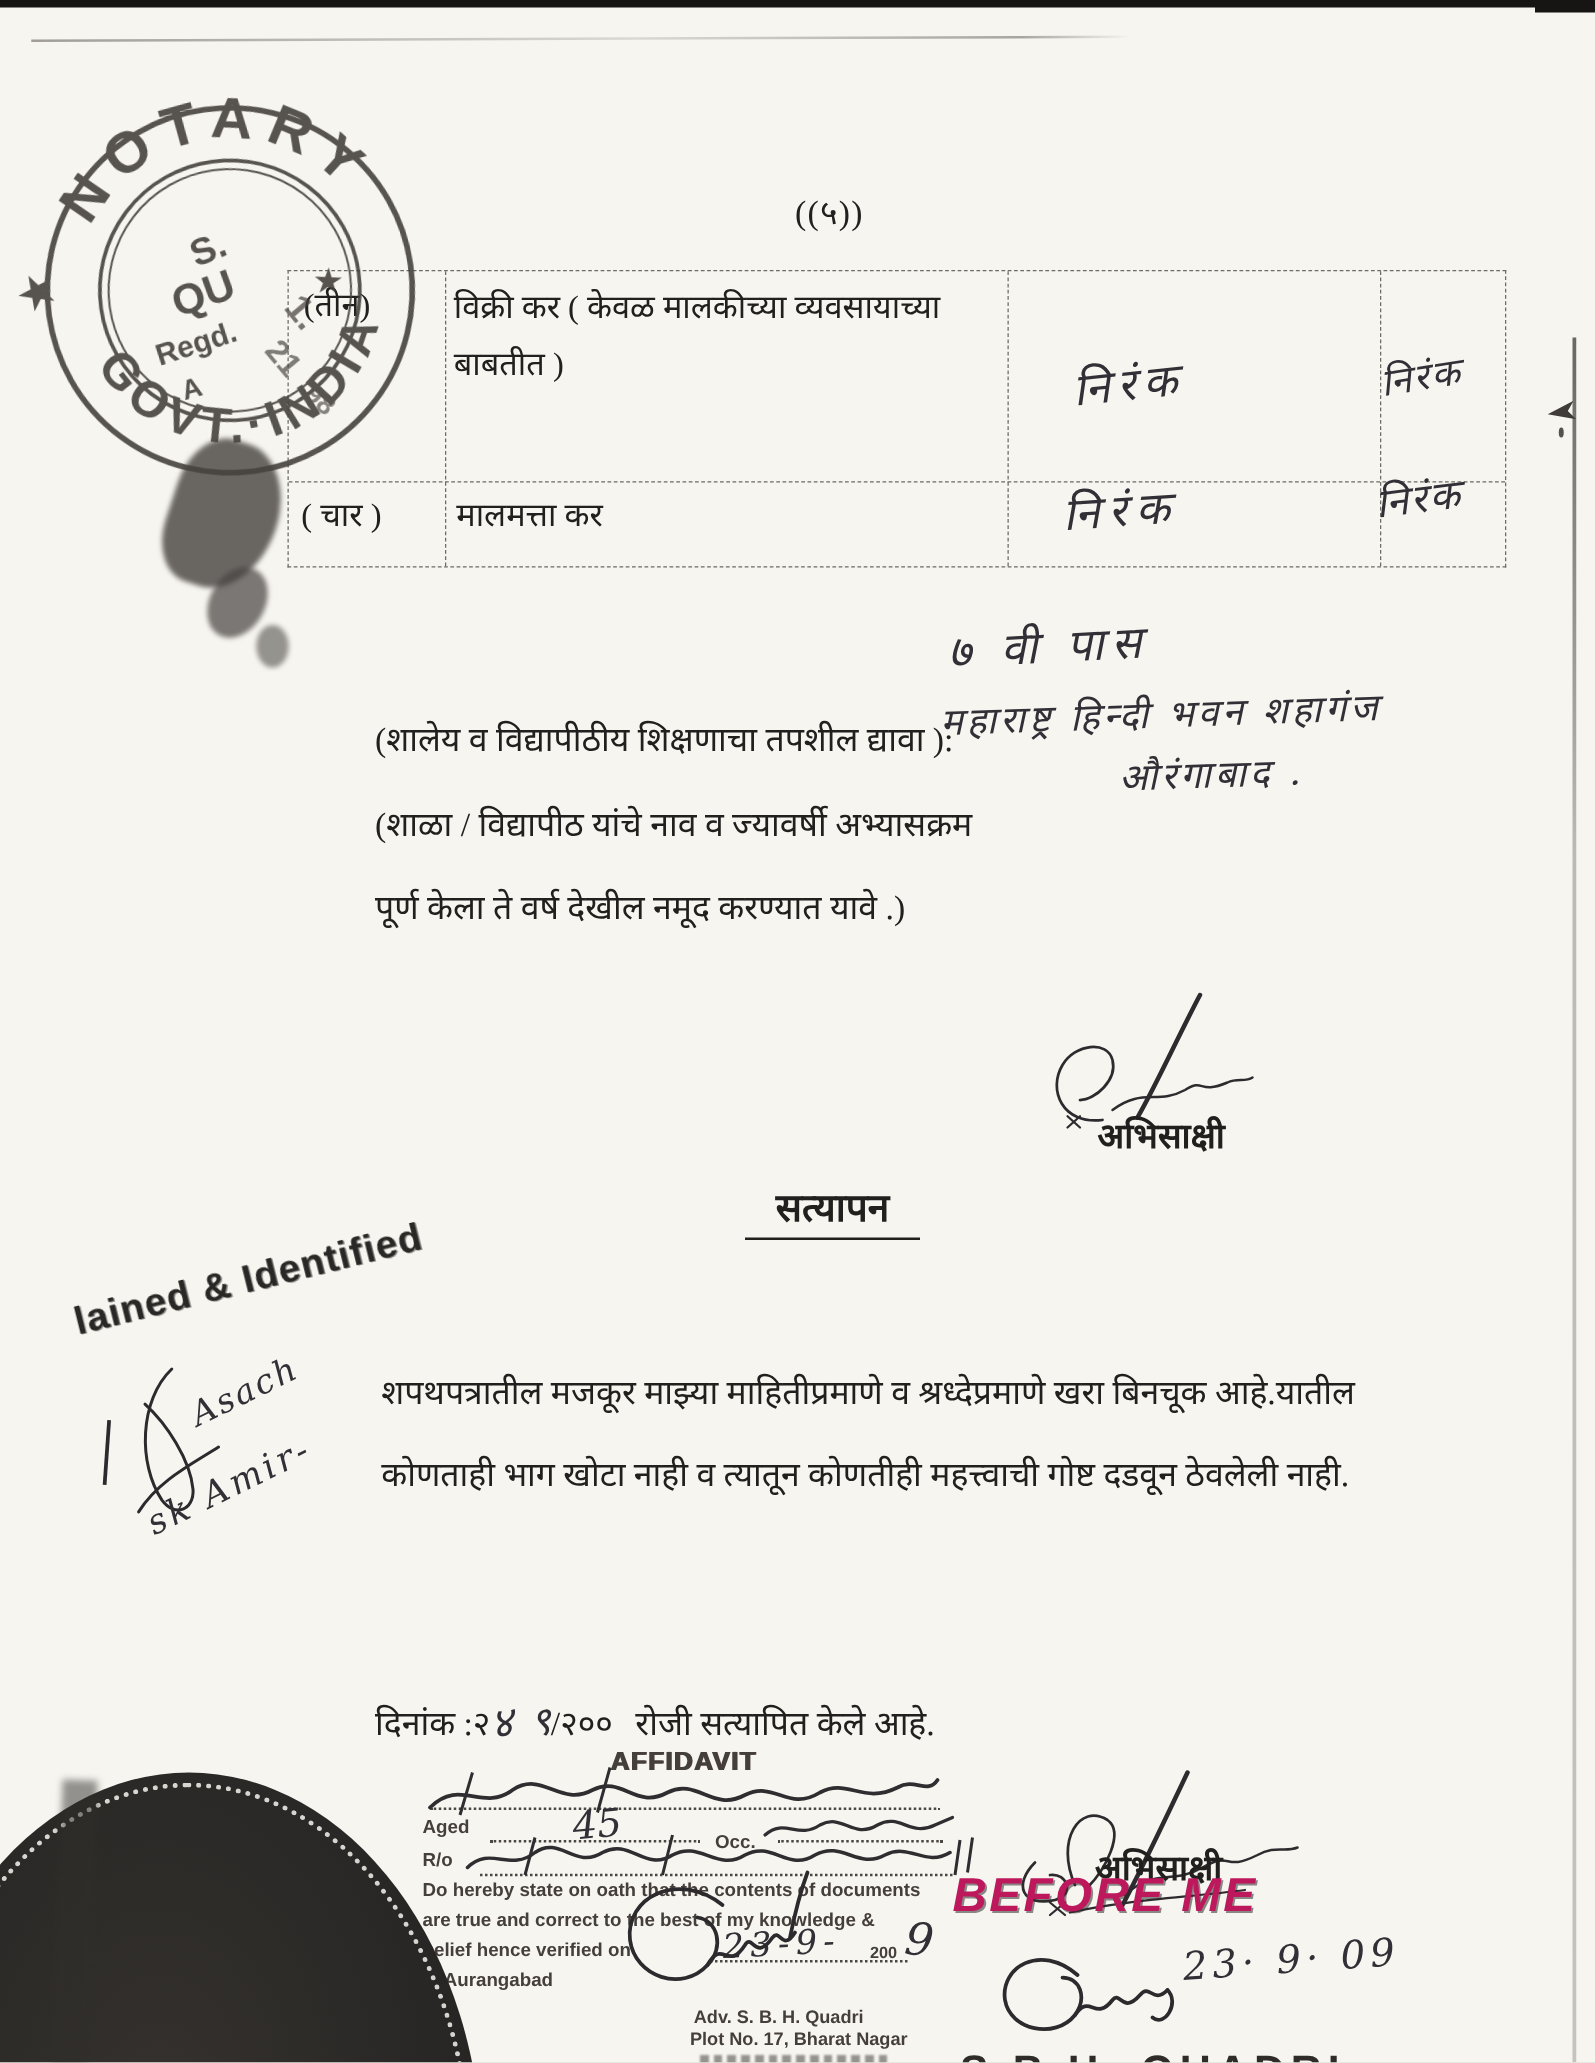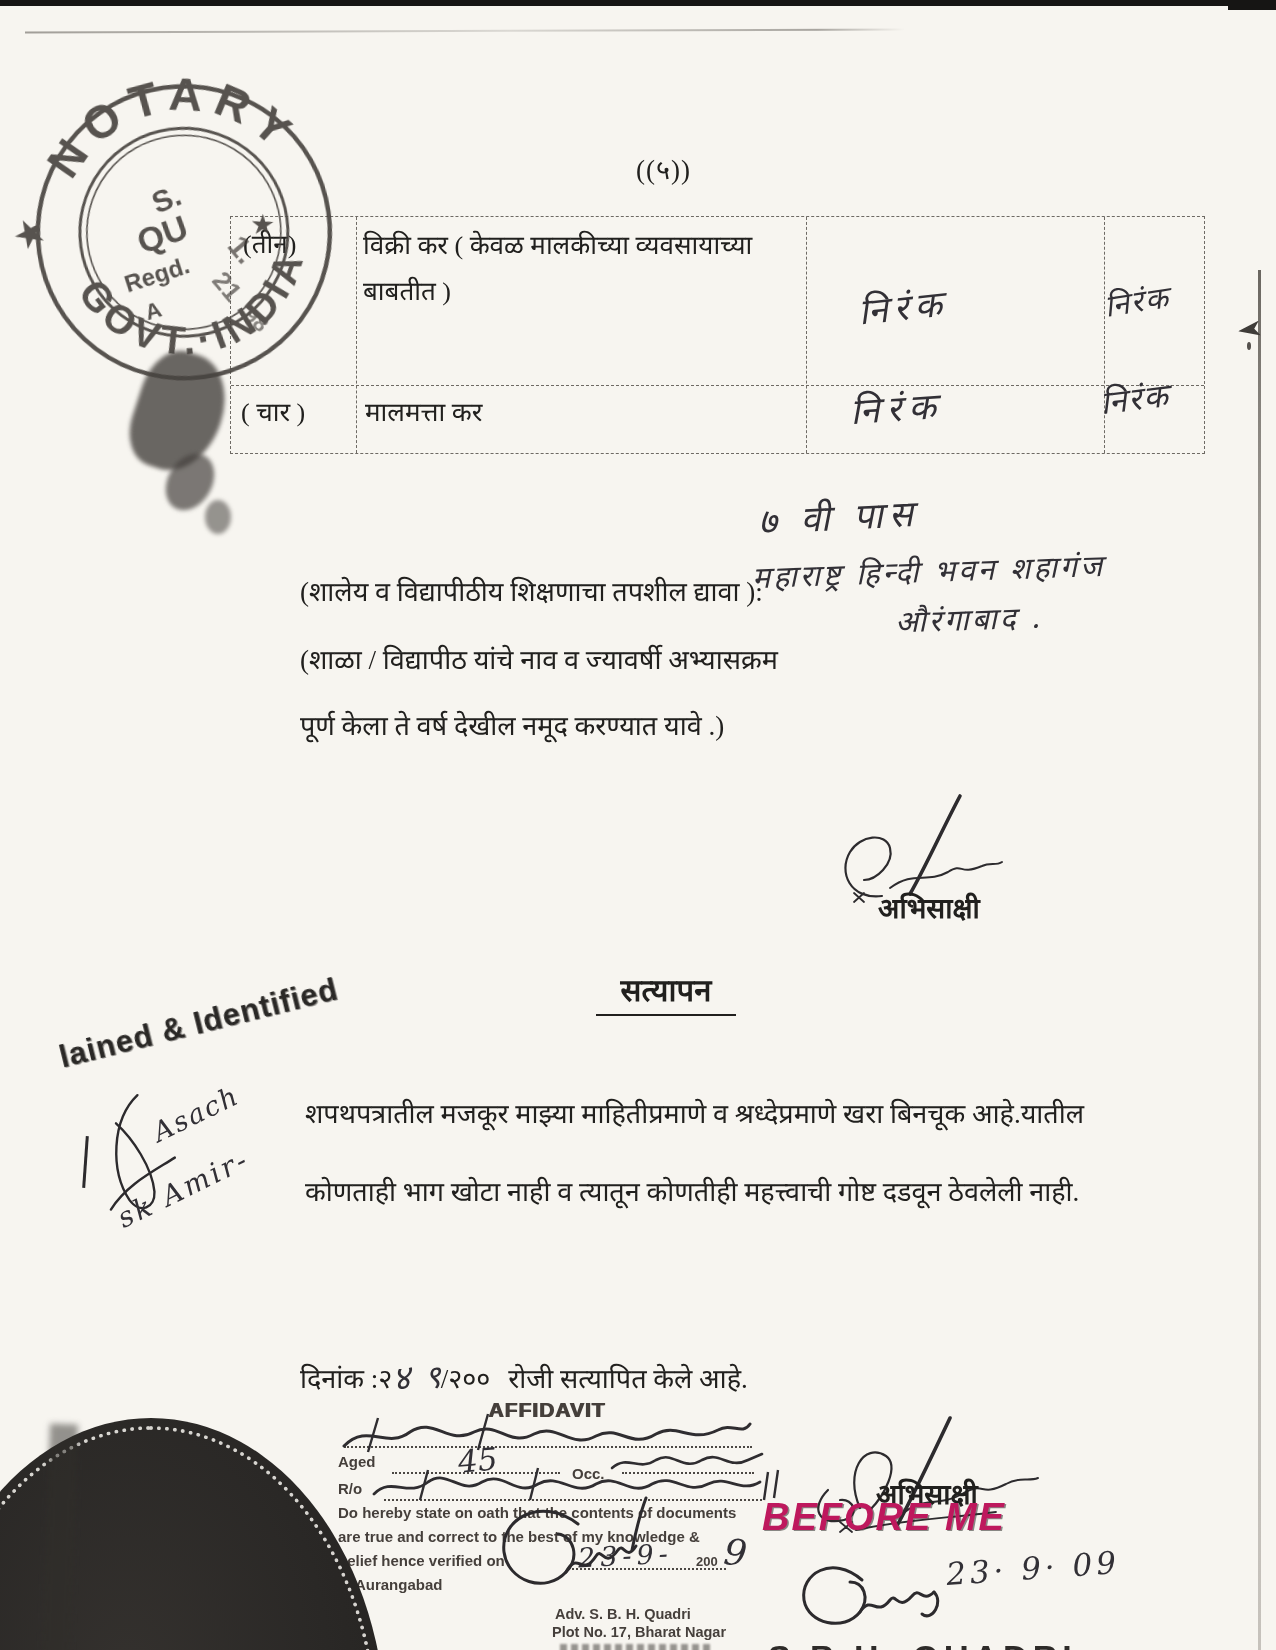--- a/index.html
+++ b/index.html
@@ -96,23 +96,23 @@
     <g fill="none" stroke="#2d2b2e" stroke-linecap="round">
       <path stroke-width="2.2" d="M52,108 C20,112 8,84 20,64 C30,47 56,44 60,60 C64,76 46,92 34,92"></path>
       <path stroke-width="3.6" d="M130,8 C112,42 95,80 80,106"></path>
       <path stroke-width="2" d="M60,100 C84,82 96,96 118,84 C134,74 128,88 152,78 C160,74 166,78 172,74"></path>
       <path stroke-width="1.8" d="M24,114 l10,-9 m-10,0 l10,9"></path>
     </g>
   </svg>
   <div class="abs print" style="left:878px;top:888px;font-size:28px;font-weight:bold;">अभिसाक्षी</div>
 
   <div class="abs print" style="left:596px;top:944px;width:140px;text-align:center;font-size:31px;font-weight:bold;
-              border-bottom:2.5px solid #21201e;padding-bottom:4px;margin-top:24px;">सत्यापन</div>
+              border-bottom:2.5px solid #21201e;padding-bottom:4px;">सत्यापन</div>
   <div class="abs print" style="left:305px;top:1094px;font-size:27px;">शपथपत्रातील मजकूर  माझ्या माहितीप्रमाणे व श्रध्देप्रमाणे खरा बिनचूक आहे.यातील</div>
-  <div class="abs print" style="left:305px;top:1160px;font-size:27px;margin-top:12px;">कोणताही भाग खोटा नाही व त्यातून कोणतीही महत्त्वाची गोष्ट दडवून ठेवलेली नाही.</div>
+  <div class="abs print" style="left:305px;top:1160px;font-size:27px;">कोणताही भाग खोटा नाही व त्यातून कोणतीही महत्त्वाची गोष्ट दडवून ठेवलेली नाही.</div>
 
   <div class="abs stamp smudge" style="left:60px;top:1040px;font-size:31px;letter-spacing:1px;color:#2a2826;
               transform:rotate(-14deg);transform-origin:left center;text-shadow:1px 1px 0 rgba(42,40,38,.5);">lained &amp; Identified</div>
 
   <svg class="abs" width="100" height="140" viewBox="0 0 100 140" style="left:88px;top:1086px;transform:rotate(-10deg);">
     <g fill="none" stroke="#2c2a2d" stroke-width="2.4" stroke-linecap="round">
       <path d="M60,10 C30,30 20,80 34,112 C42,128 58,124 60,108 C62,84 48,52 34,34"></path>
       <path d="M14,118 C34,96 62,88 86,78"></path>
     </g>
   </svg>

